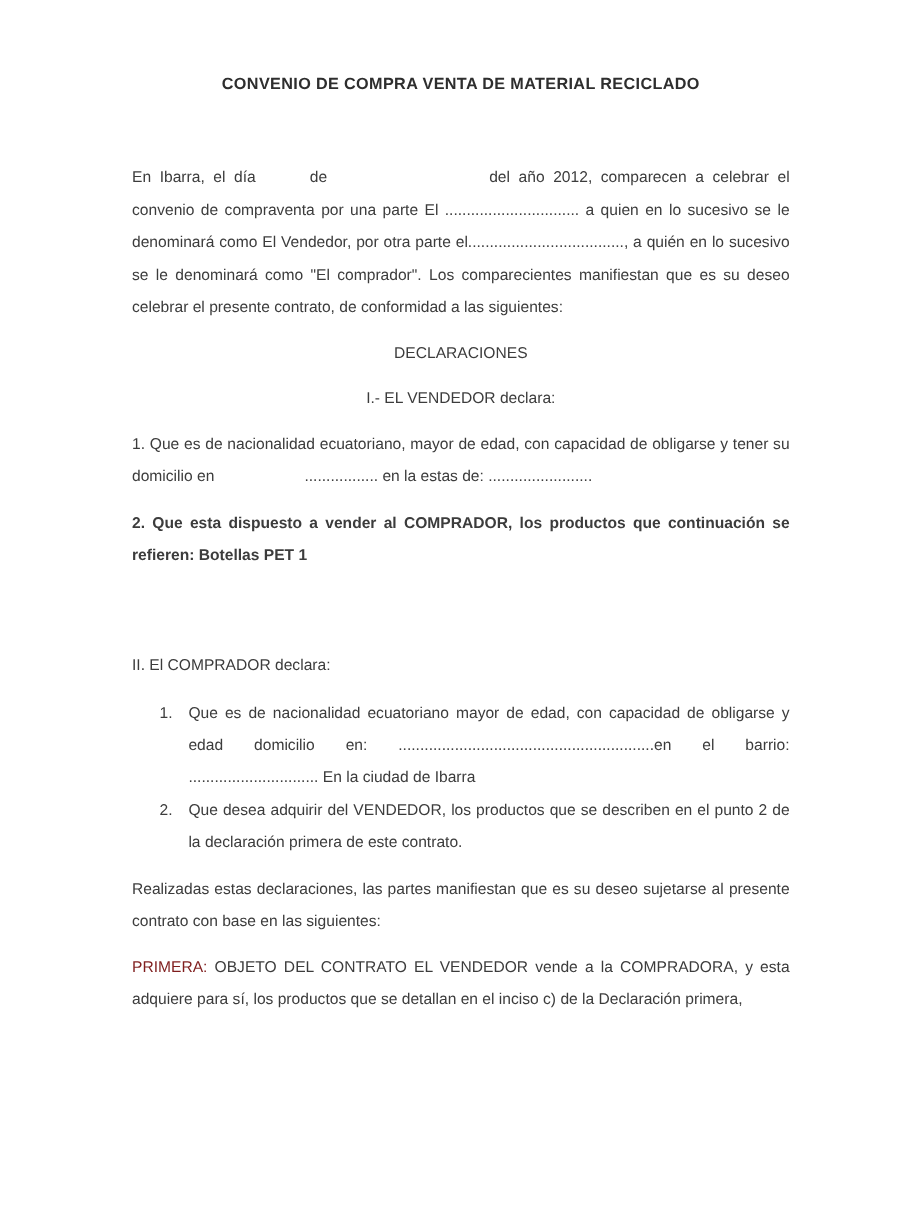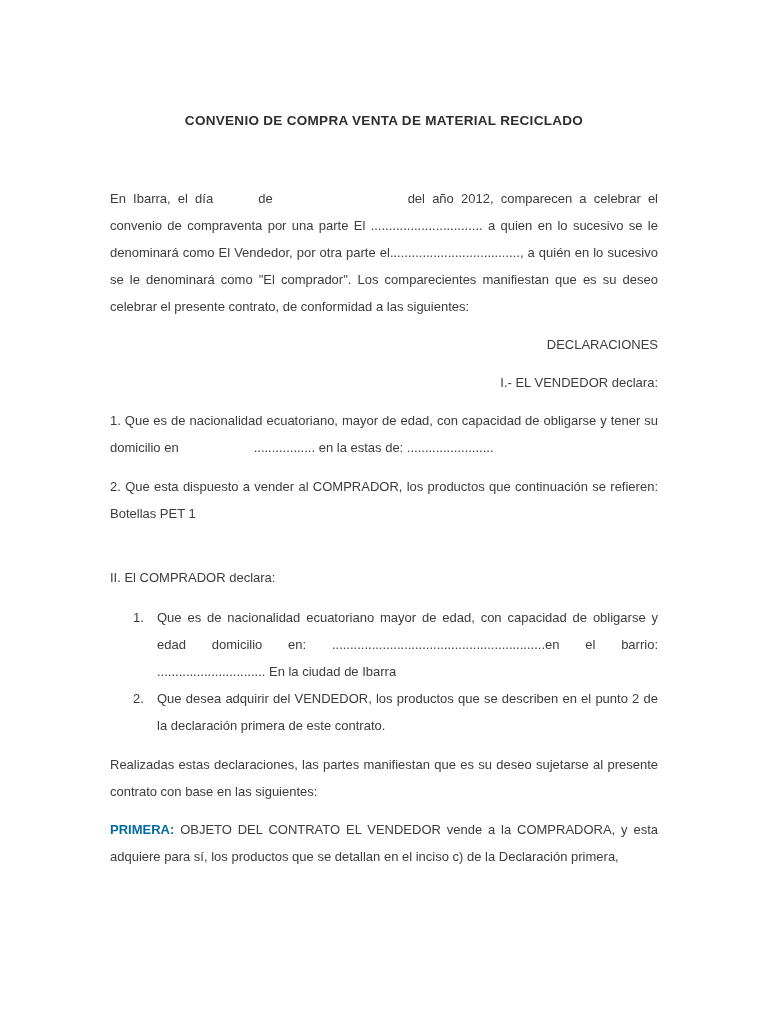--- a/index.html
+++ b/index.html
@@ -13,44 +13,44 @@
     font-family: "Liberation Sans", "DejaVu Sans", sans-serif;
     color: #3c3c3c;
   }
   .page {
     width: 768px; height: 1024px;
     background: #ffffff;
     position: relative;
   }
   .content {
     margin: 0 110px;
-    padding-top: 107px;
+    padding-top: 56px;
     width: 548px;
     font-size: 13px;
     line-height: 27px;
   }
   .doc-title {
     font-size: 13.5px;
     font-weight: bold;
     color: #2e2e2e;
     text-align: center;
     letter-spacing: 0.3px;
     margin: 0 0 51px 0;
     line-height: 27px;
   }
   p {
     margin: 0 0 11px 0;
     text-align: justify;
   }
   .centered { text-align: center; }
   .mb12 { margin-bottom: 12px; }
   .mb13 { margin-bottom: 13px; }
-  .big-gap { margin-bottom: 37px; }
-  .no-just { text-align: right; }
-  strong { font-weight: bold; color: #0369a1; }
+  .big-gap { margin-bottom: 64px; font-weight: bold; }
+  .no-just { text-align: center; }
+  strong { font-weight: normal; color: #7f1d1d; }
   
   .sp { display: inline-block; height: 1px; }
   .sp-45  { width: 45px; }
   .sp-135 { width: 135px; }
   .sp-75  { width: 75px; }
   
   .olist { margin: 0 0 12px 0; }
   .li { display: flex; }
   .li-num {
     flex: 0 0 24px;

